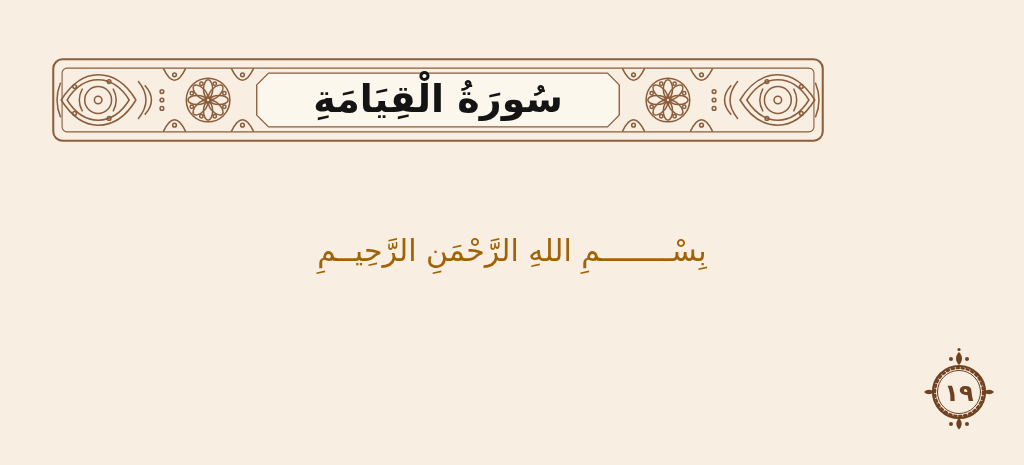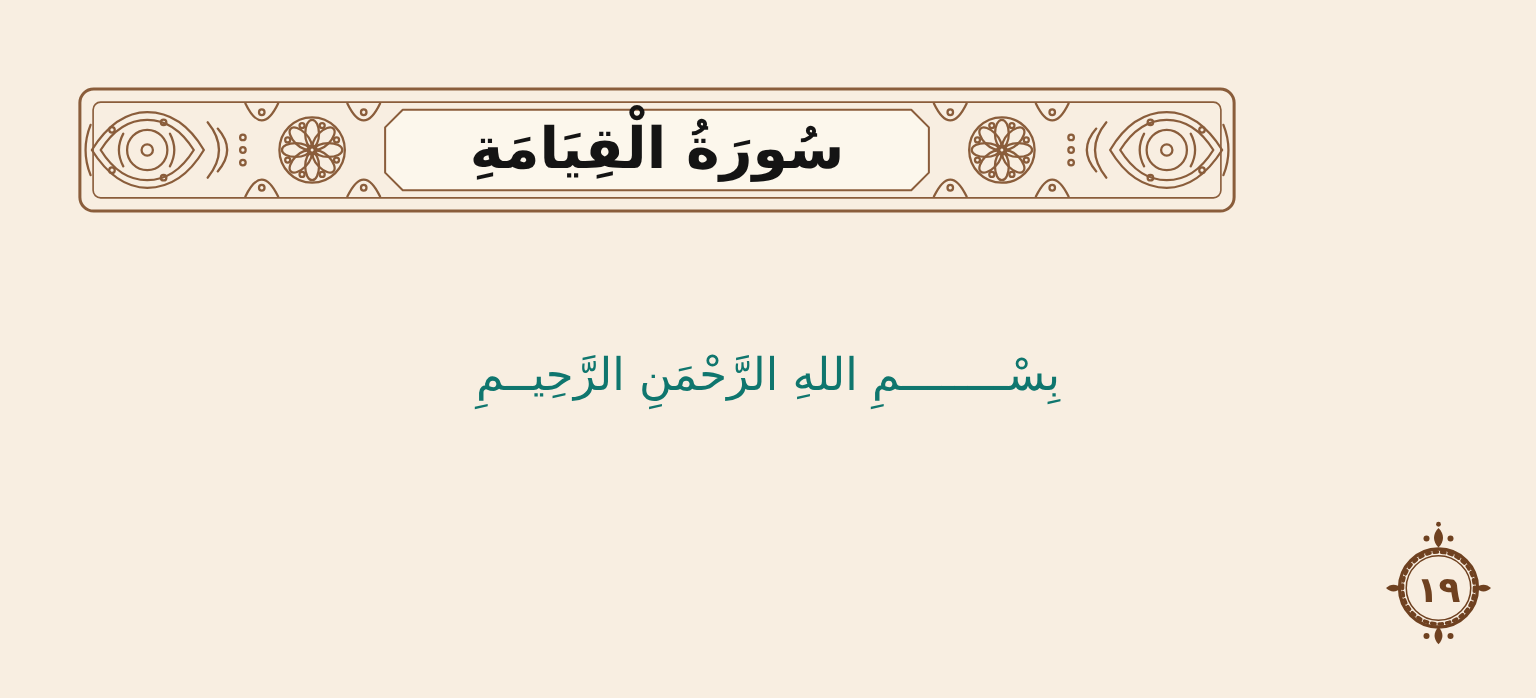--- a/index.html
+++ b/index.html
@@ -28,21 +28,21 @@
     padding-bottom: 2px;
   }
 
   
   .basmala {
     position: absolute;
     left: 0; right: 0; top: 205px; height: 90px;
     display: flex; align-items: center; justify-content: center;
     direction: rtl;
     font-size: 30px;
-    color: #0f766e;
+    color: #a16207;
   }
 
   
   .verse-row {
     position: absolute;
     top: 338px; right: 26px; height: 104px;
     display: flex; align-items: center;
     direction: rtl;
     gap: 8px;
   }

